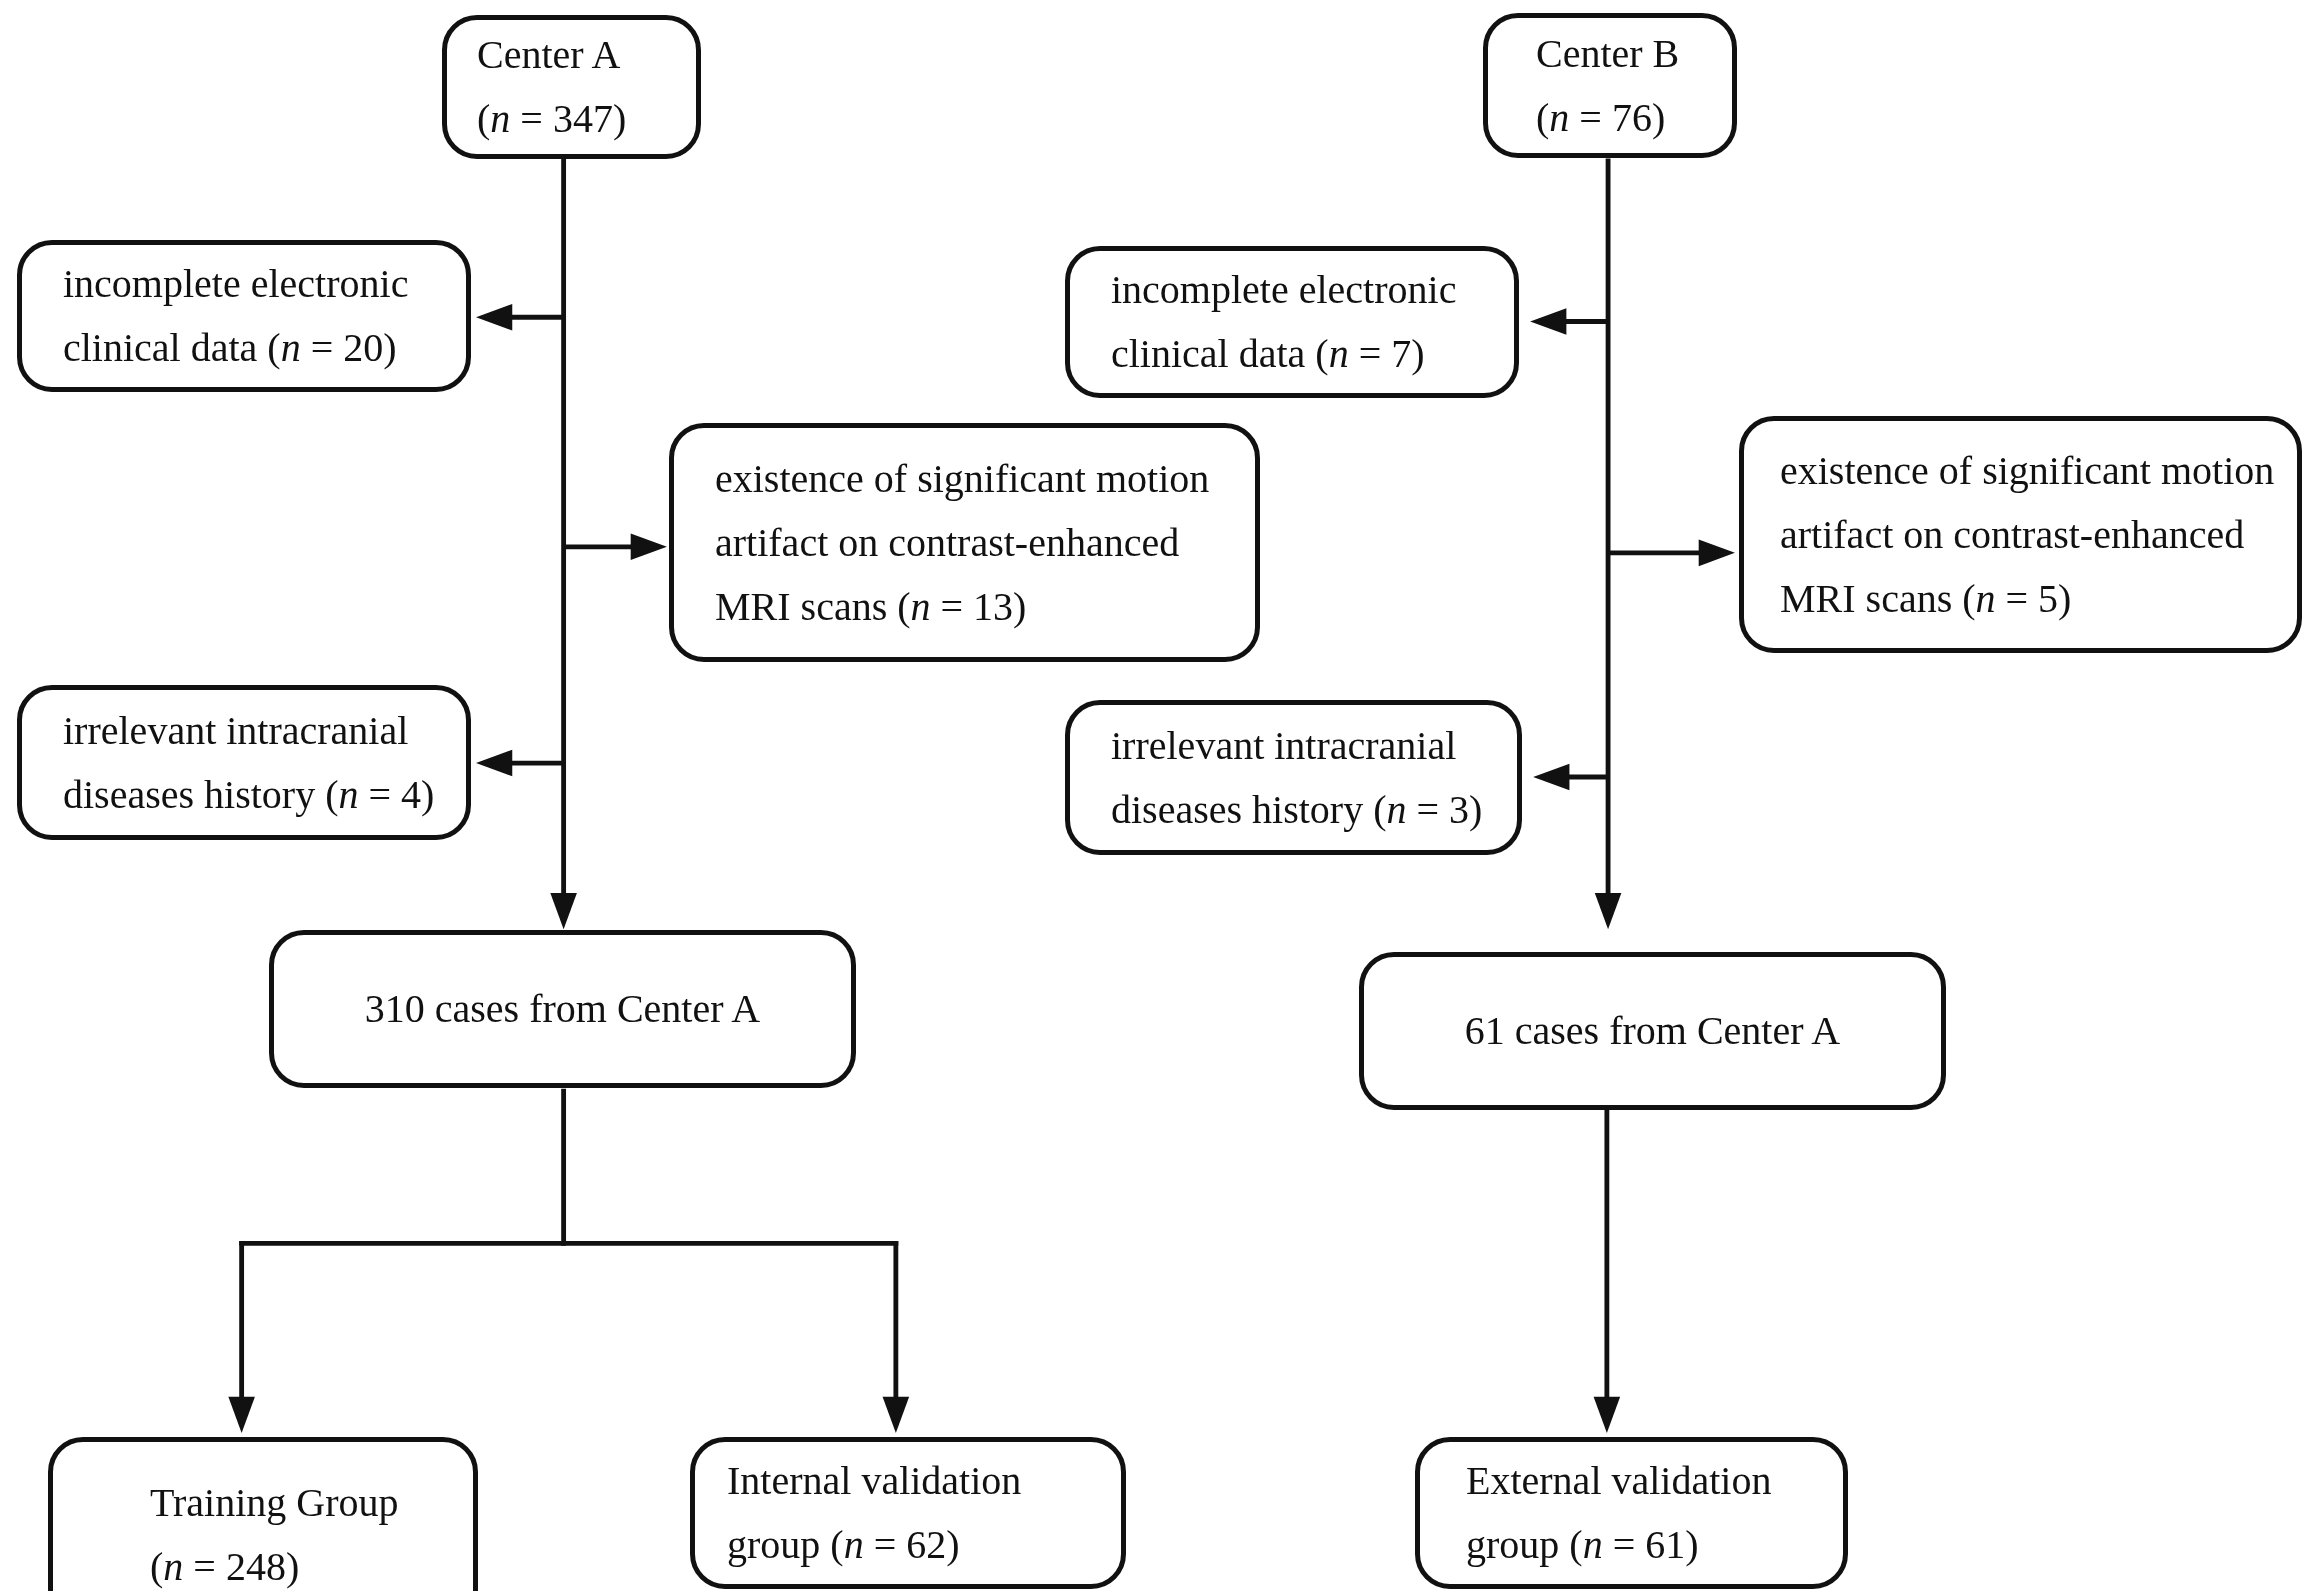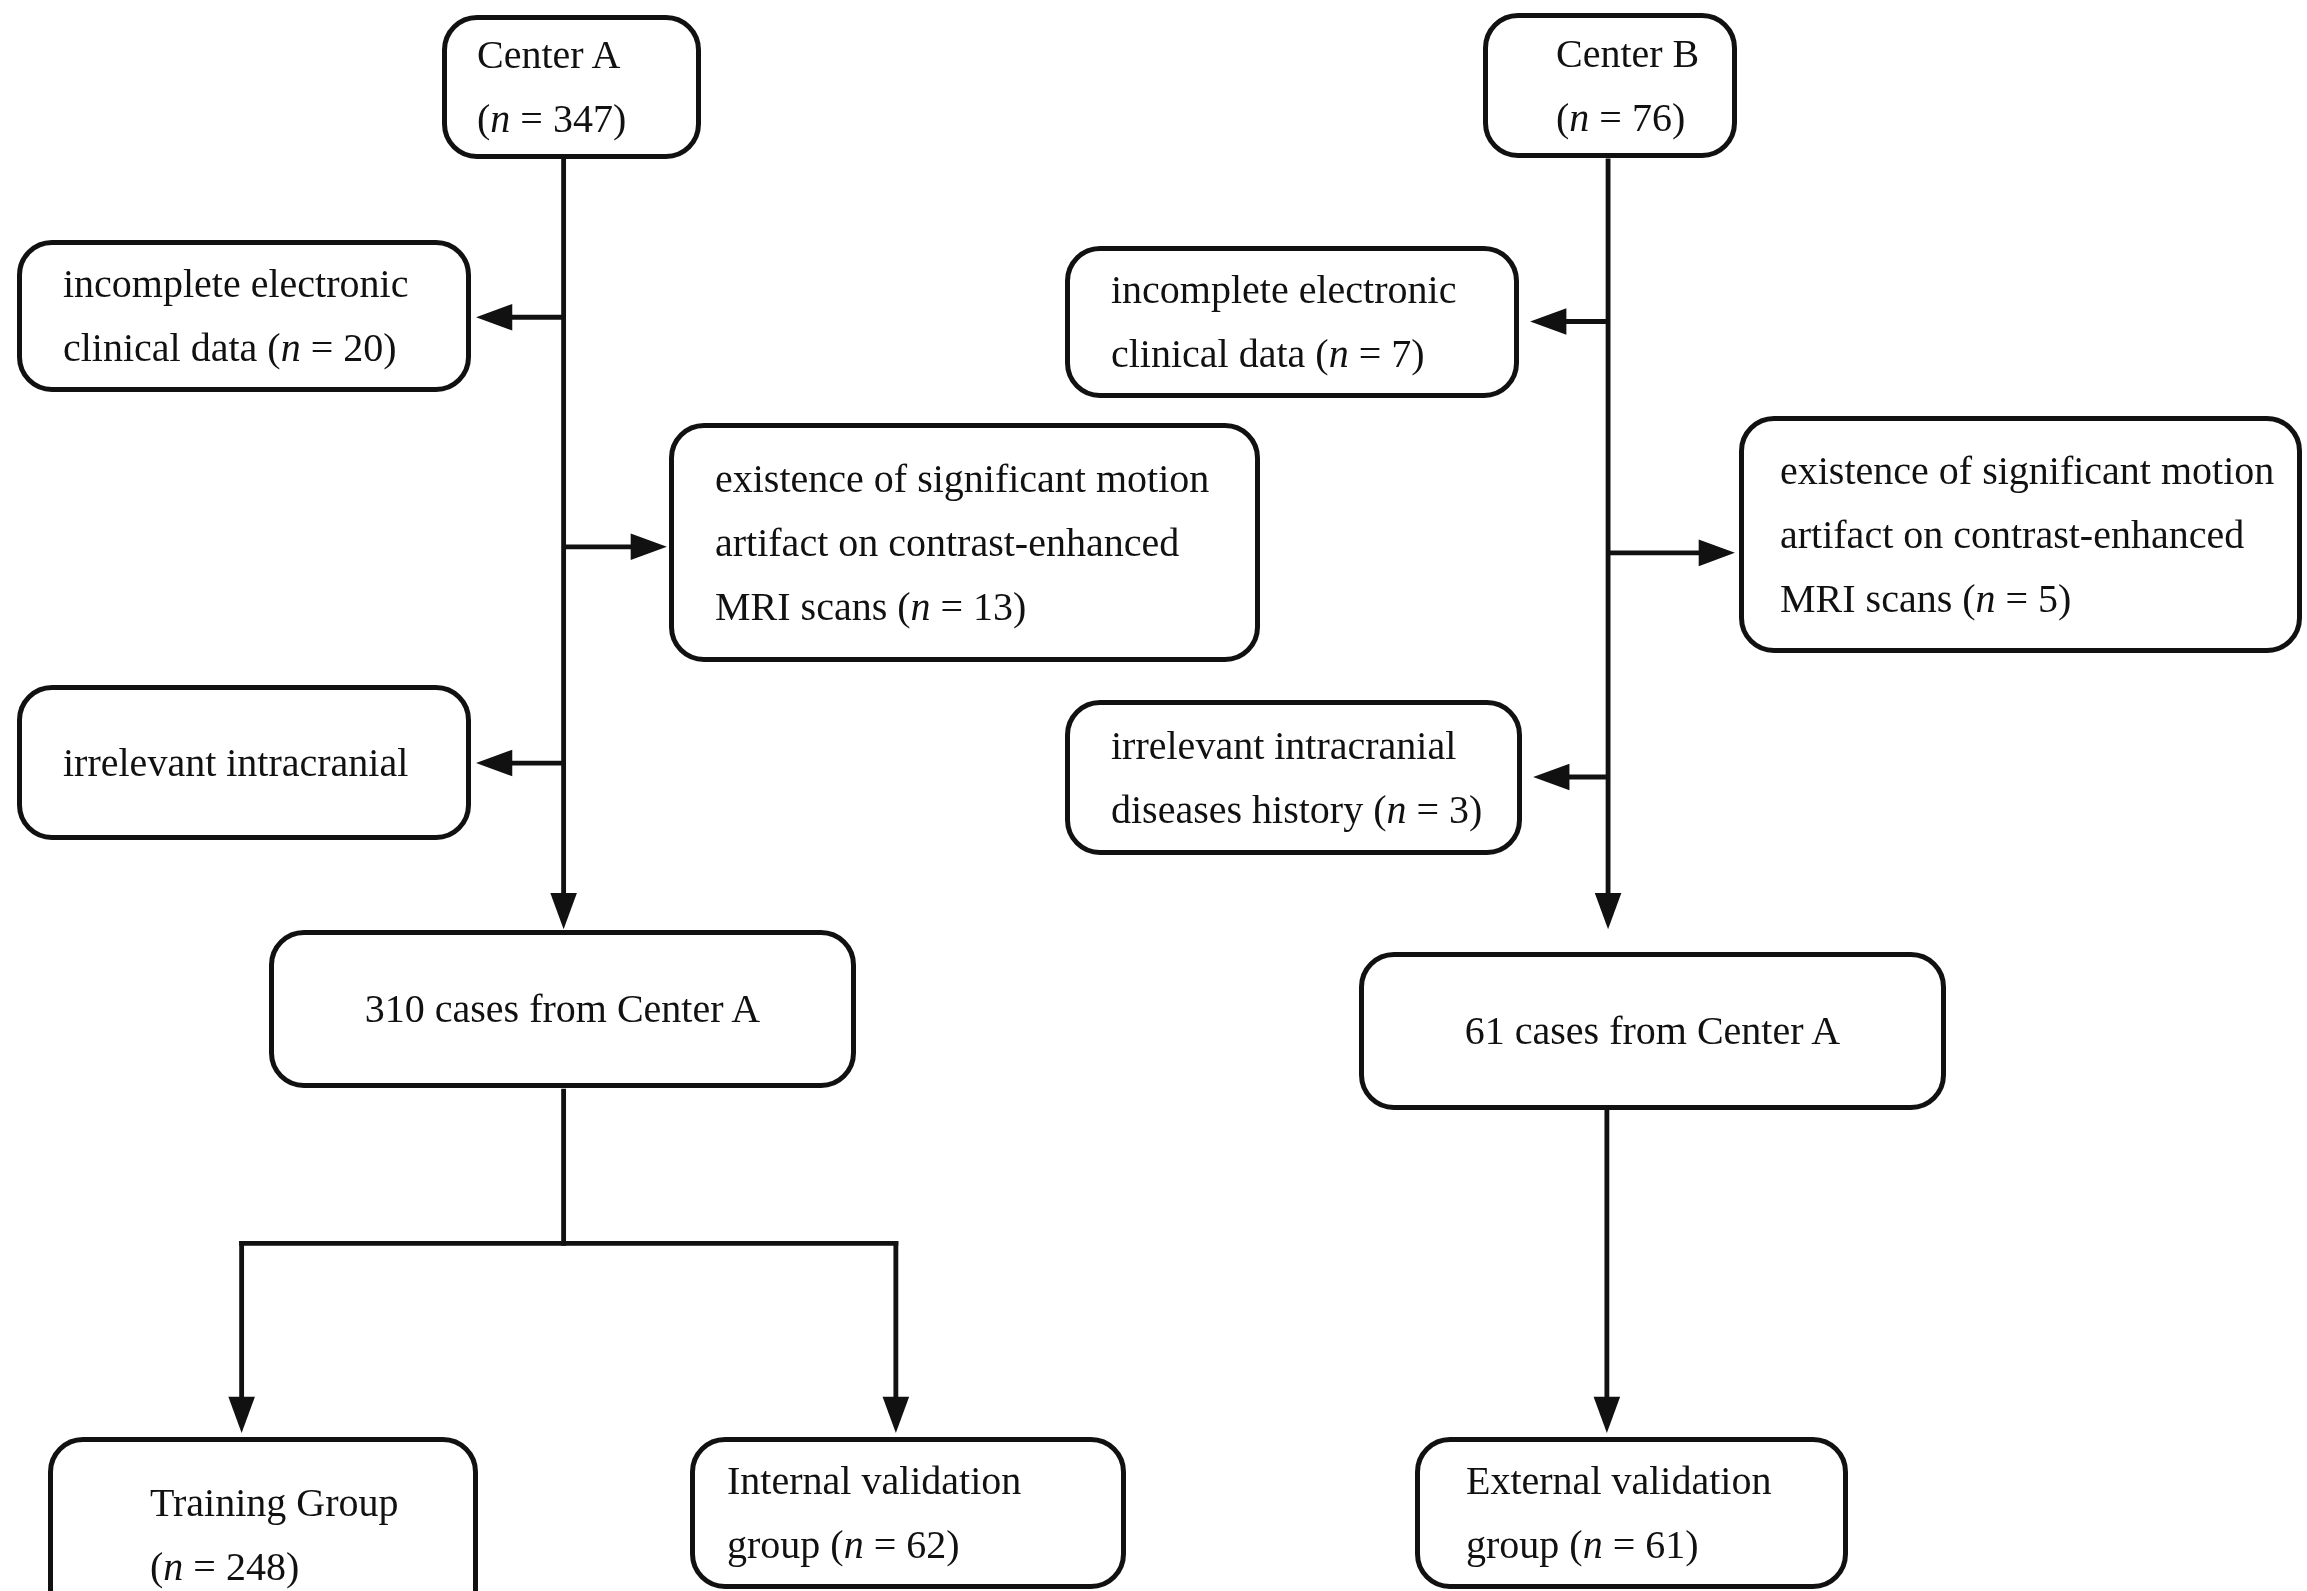--- a/index.html
+++ b/index.html
@@ -84,38 +84,39 @@
       <line x1="2660" y1="1802" x2="2660" y2="2316"></line>
       <polygon points="2638,2312 2682,2312 2660,2372"></polygon>
     </g>
   </svg>
 
   <div class="node" style="left:442px; top:15px; width:259px; height:144px; padding-left:30px;">
     <div class="nline">Center A</div>
     <div class="nline">(<i>n</i> = 347)</div>
   </div>
 
-  <div class="node" style="left:1483px; top:13.3px; width:254px; height:145px; padding-left:68px;">
+  <div class="node" style="left:1483px; top:13.3px; width:254px; height:145px; padding-left:48px;">
     <div class="nline">Center B</div>
     <div class="nline">(<i>n</i> = 76)</div>
   </div>
 
   <div class="node" style="left:17px; top:240px; width:454px; height:152px; padding-left:41px;">
     <div class="nline">incomplete electronic</div>
     <div class="nline">clinical data (<i>n</i> = 20)</div>
   </div>
 
   <div class="node" style="left:669px; top:423px; width:591px; height:239px; padding-left:41px;">
     <div class="nline">existence of significant motion</div>
     <div class="nline">artifact on contrast-enhanced</div>
     <div class="nline">MRI scans (<i>n</i> = 13)</div>
   </div>
 
   <div class="node" style="left:17px; top:685px; width:454px; height:155px; padding-left:41px;">
     <div class="nline">irrelevant intracranial</div>
+    <div class="nline">diseases history (<i>n</i> = 4)</div>
   </div>
 
   <div class="node" style="left:1065px; top:246px; width:454px; height:152px; padding-left:41px;">
     <div class="nline">incomplete electronic</div>
     <div class="nline">clinical data (<i>n</i> = 7)</div>
   </div>
 
   <div class="node" style="left:1739px; top:416px; width:563px; height:237px; padding-left:36px;">
     <div class="nline">existence of significant motion</div>
     <div class="nline">artifact on contrast-enhanced</div>

